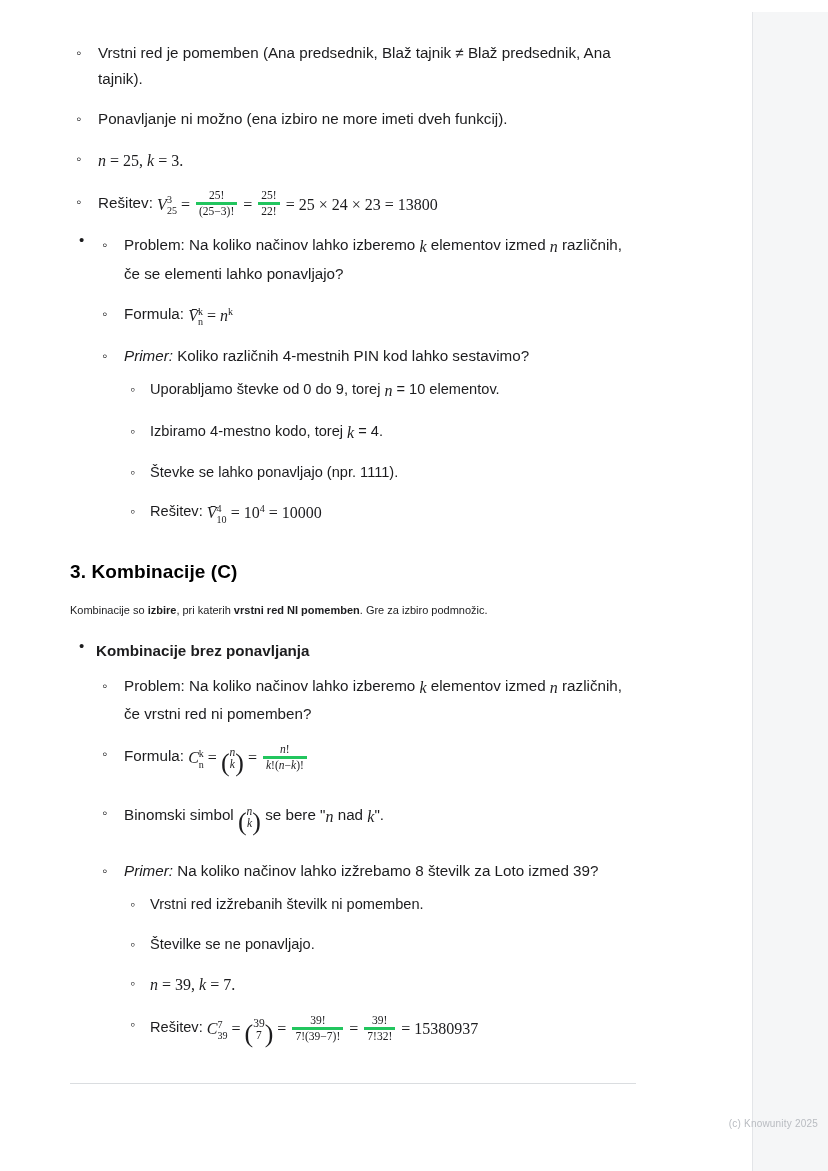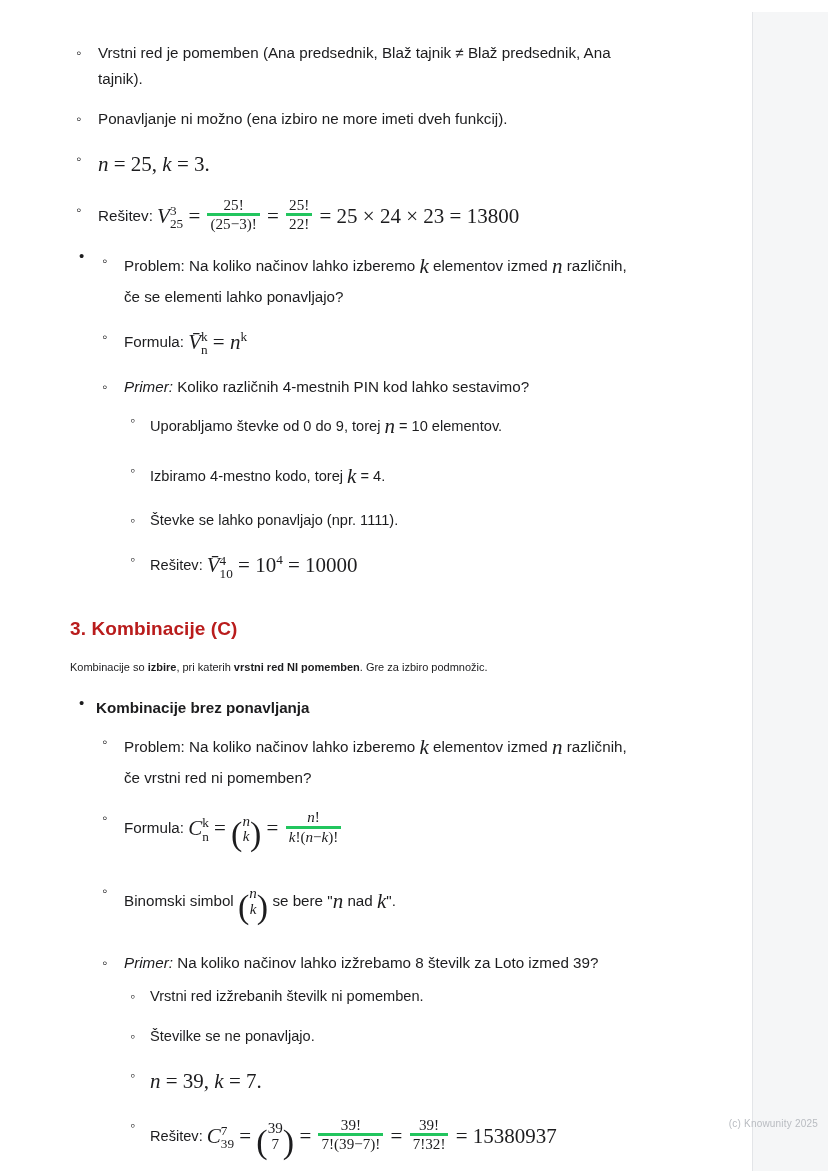--- a/index.html
+++ b/index.html
@@ -102,21 +102,21 @@
   }
   .bold {
     font-weight: bold;
   }
   .ital {
     font-style: italic;
   }
   
   .m {
     font-family: "Liberation Serif", serif;
-    font-size: 21px;
+    font-size: 16px;
     white-space: nowrap;
     vertical-align: -2px;
   }
   .m i { font-style: italic; }
   .sup {
     font-size: 0.63em;
     vertical-align: super;
   }
   .subsup {
     display: inline-block;
@@ -146,21 +146,21 @@
   .binom > span { display: block; }
   .paren-l, .paren-r {
     display: inline-block;
     font-size: 1.62em;
     vertical-align: -0.30em;
     font-family: "Liberation Serif", serif;
   }
   h2.section {
     font-size: 19px;
     font-weight: bold;
-    color: #b91c1c;
+    color: #000000;
     margin: 34px 0 18px 0;
     letter-spacing: 0.1px;
   }
   p.body {
     font-size: 11px;
     line-height: 1.76;
     margin: 0 0 18px 0;
     text-align: justify;
   }
   hr.rule {

